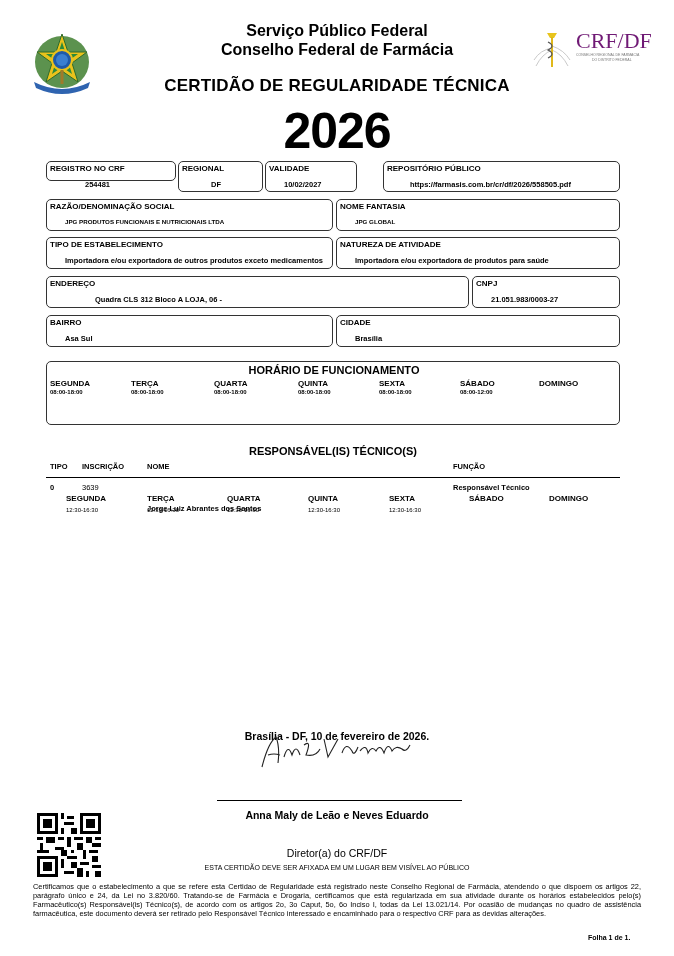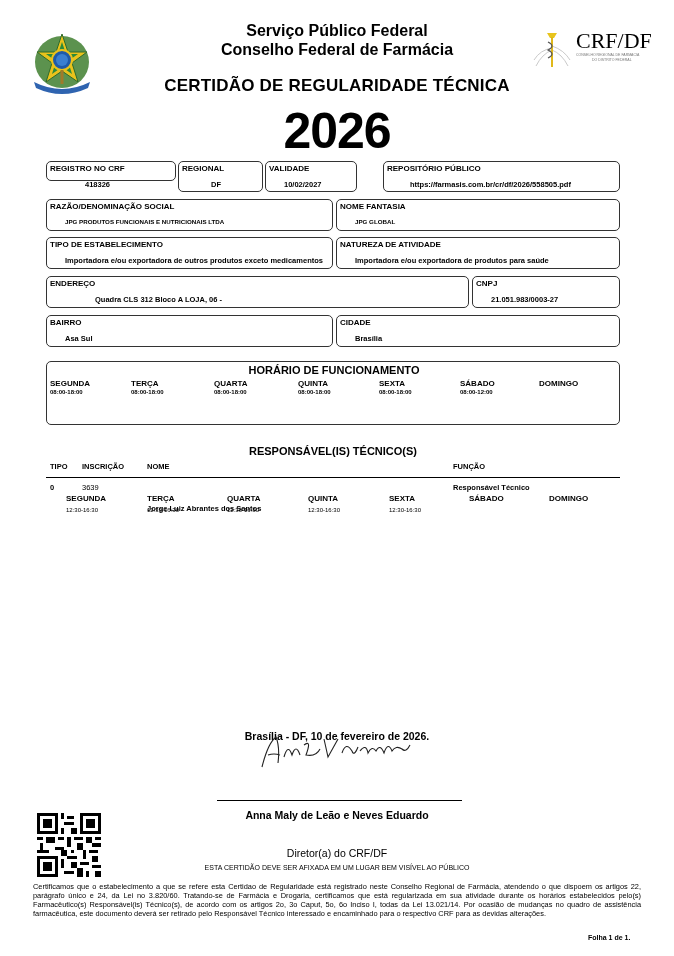--- a/index.html
+++ b/index.html
@@ -43,31 +43,31 @@
     <g stroke="#bbb" stroke-width="0.8" fill="none">
       <path d="M20 20 Q8 22 2 32"></path>
         <path d="M20 22 Q10 26 4 38"></path>
         <path d="M20 18 Q32 22 38 32"></path>
         <path d="M20 22 Q30 26 36 38"></path>
     </g>
     <path d="M15 5 L25 5 L22 10 L18 10 Z" fill="#e8c41c"></path>
     <rect x="19" y="9" width="2" height="30" fill="#e0b81a"></rect>
     <path d="M16 14 Q24 18 16 22 Q24 26 16 30" stroke="#555" stroke-width="1.2" fill="none"></path>
   </svg>
-  <div class="abs" style="left:44px;top:0;font-family:'Liberation Serif',serif;font-size:22px;color:#000000;">CRF/DF</div>
+  <div class="abs" style="left:44px;top:0;font-family:'Liberation Serif',serif;font-size:22px;color:#701a75;">CRF/DF</div>
   <div class="abs" style="left:44px;top:25px;font-size:3.5px;color:#777;white-space:nowrap;">CONSELHO REGIONAL DE FARMÁCIA</div>
   <div class="abs" style="left:60px;top:30px;font-size:3.5px;color:#777;white-space:nowrap;">DO DISTRITO FEDERAL</div>
 </div>
 
 <div class="abs title" style="top:76px;">CERTIDÃO DE REGULARIDADE TÉCNICA</div>
 <div class="abs year" style="top:102px;">2026</div>
 
 <div class="box" style="left:46px;top:161px;width:130px;height:20px;">
   <span class="lbl">REGISTRO NO CRF</span>
-  <span class="val" style="left:38px;top:18px;">418326</span>
+  <span class="val" style="left:38px;top:18px;">254481</span>
 </div>
 <div class="box" style="left:178px;top:161px;width:85px;height:31px;">
   <span class="lbl">REGIONAL</span>
   <span class="val" style="left:32px;top:18px;">DF</span>
 </div>
 <div class="box" style="left:265px;top:161px;width:92px;height:31px;">
   <span class="lbl">VALIDADE</span>
   <span class="val" style="left:18px;top:18px;">10/02/2027</span>
 </div>
 <div class="box" style="left:383px;top:161px;width:237px;height:31px;">

